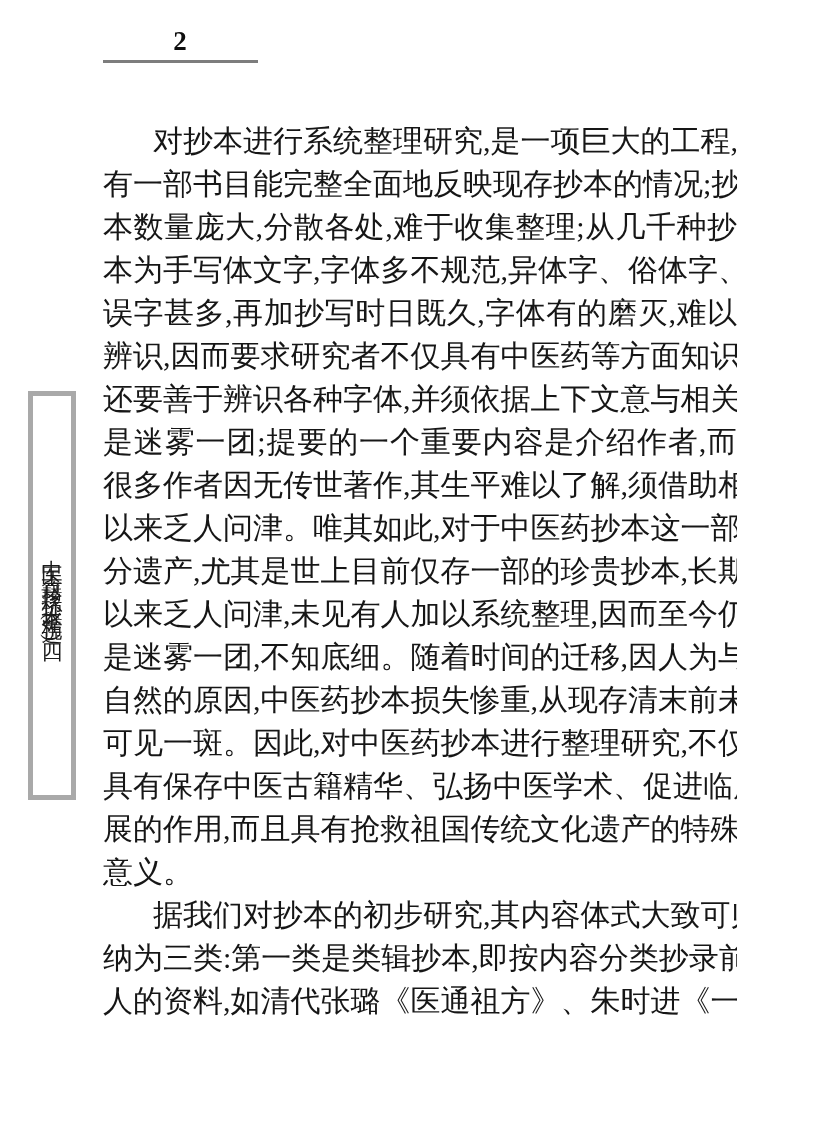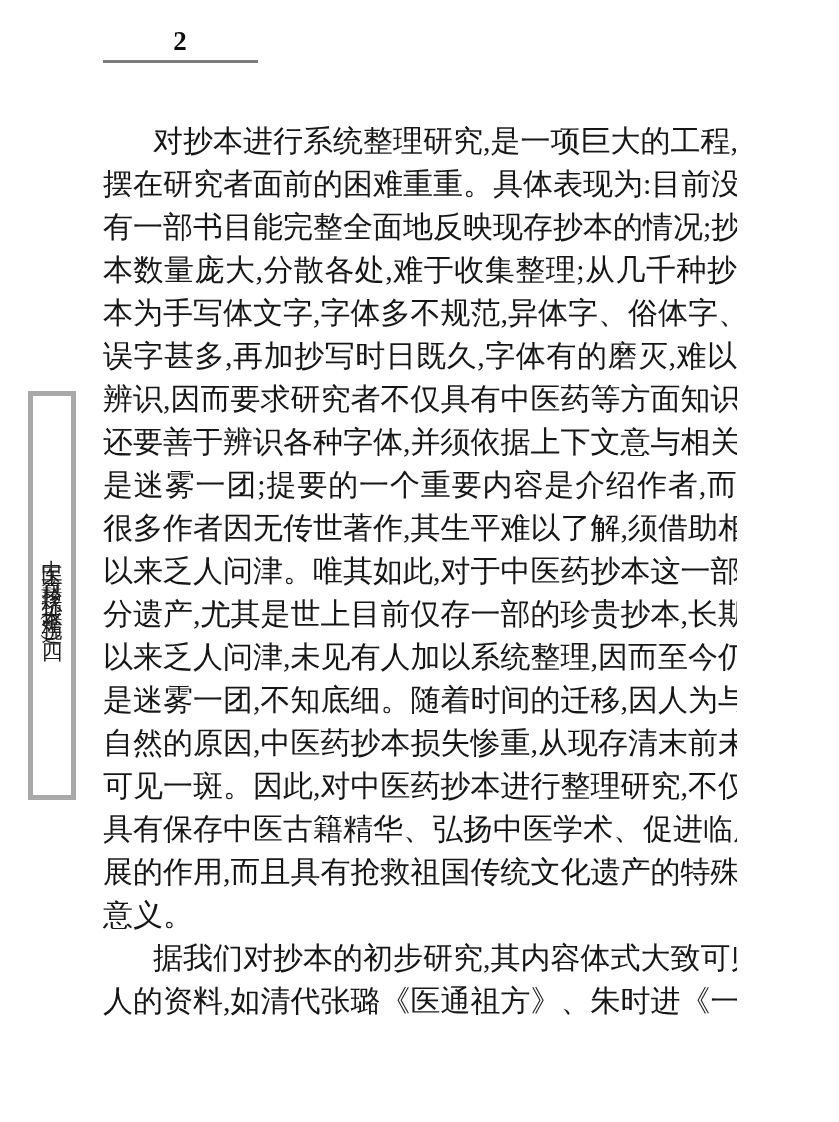--- a/index.html
+++ b/index.html
@@ -87,35 +87,35 @@
   <div class="pagehead">
     <div class="num">2</div>
   </div>
 
   <div class="titlebox">
     <div class="vtext">中医古籍珍稀抄本精选(四)</div>
   </div>
 
   <div class="bodycol">
     <div class="line indent">对抄本进行系统整理研究,是一项巨大的工程,</div>
-    <div class="line">摆在研究者面前的困难重重。具体表现为:目前没</div>
     <div class="line">有一部书目能完整全面地反映现存抄本的情况;抄</div>
     <div class="line">本数量庞大,分散各处,难于收集整理;从几千种抄</div>
     <div class="line">本为手写体文字,字体多不规范,异体字、俗体字、讹</div>
     <div class="line">误字甚多,再加抄写时日既久,字体有的磨灭,难以</div>
     <div class="line">辨识,因而要求研究者不仅具有中医药等方面知识,</div>
     <div class="line">还要善于辨识各种字体,并须依据上下文意与相关</div>
     <div class="line">是迷雾一团;提要的一个重要内容是介绍作者,而</div>
     <div class="line">很多作者因无传世著作,其生平难以了解,须借助相</div>
     <div class="line">以来乏人问津。唯其如此,对于中医药抄本这一部</div>
     <div class="line">分遗产,尤其是世上目前仅存一部的珍贵抄本,长期</div>
     <div class="line">以来乏人问津,未见有人加以系统整理,因而至今仍</div>
     <div class="line">是迷雾一团,不知底细。随着时间的迁移,因人为与</div>
     <div class="line">自然的原因,中医药抄本损失惨重,从现存清末前未</div>
     <div class="line">可见一斑。因此,对中医药抄本进行整理研究,不仅</div>
     <div class="line">具有保存中医古籍精华、弘扬中医学术、促进临床发</div>
     <div class="line">展的作用,而且具有抢救祖国传统文化遗产的特殊</div>
     <div class="line para-end">意义。</div>
     <div class="line indent">据我们对抄本的初步研究,其内容体式大致可归</div>
+    <div class="line">纳为三类:第一类是类辑抄本,即按内容分类抄录前</div>
     <div class="line">人的资料,如清代张璐《医通祖方》、朱时进《一见能</div>
   </div>
 
 </div>
 
 </body></html>

